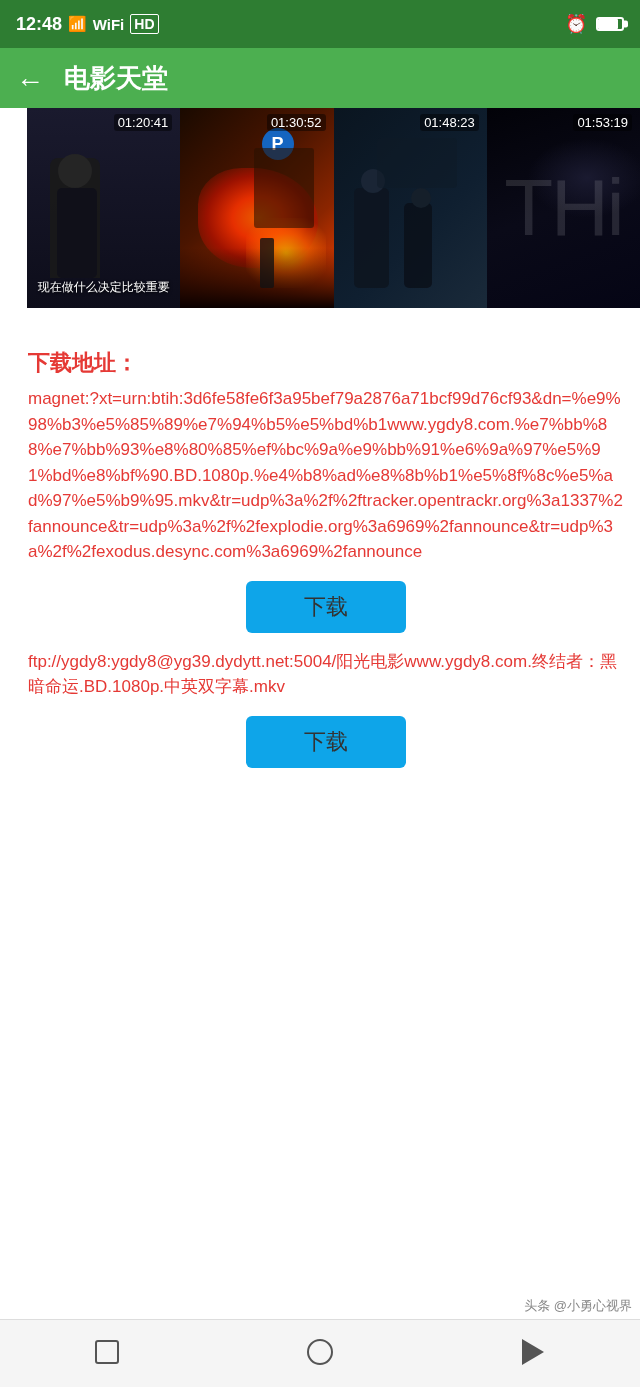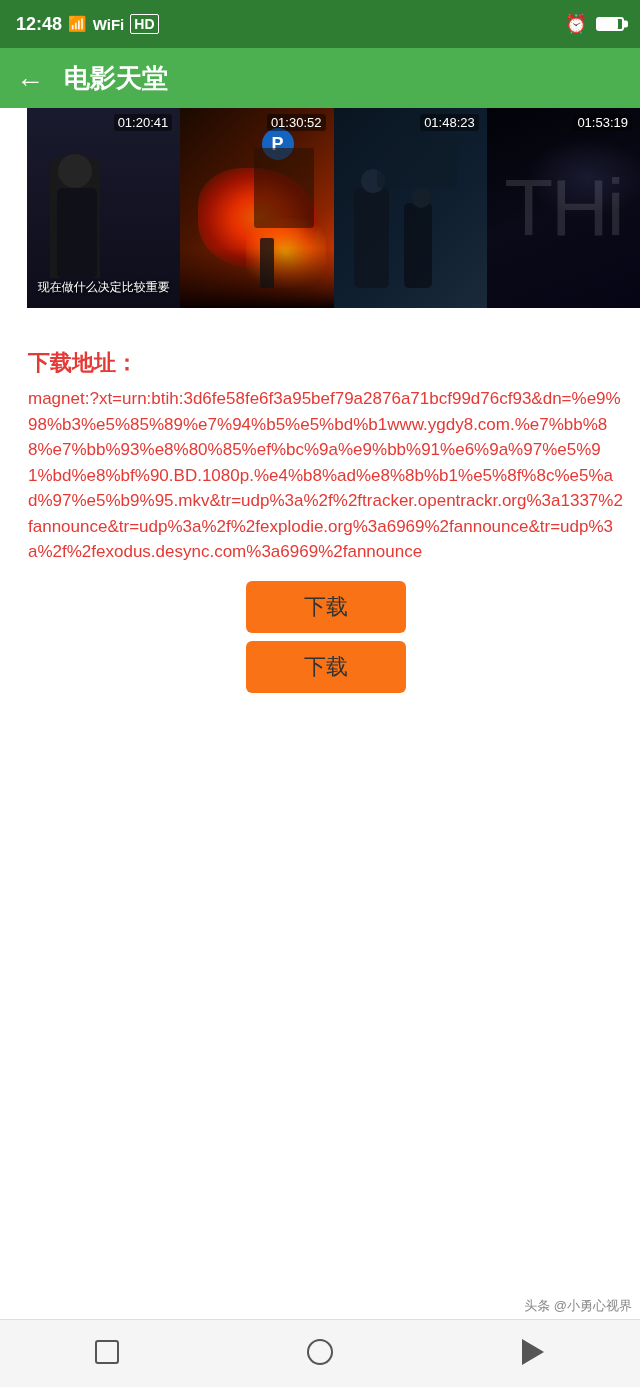--- a/index.html
+++ b/index.html
@@ -141,21 +141,21 @@
       word-break: break-all;
       line-height: 1.5;
       margin-bottom: 16px;
       margin-top: 16px;
     }
     .download-btn {
       display: block;
       margin: 0 auto 8px auto;
       width: 160px;
       height: 52px;
-      background: #f97316;
+      background: #0ea5e9;
       border: none;
       border-radius: 6px;
       font-size: 22px;
       color: #333;
       cursor: pointer;
       text-align: center;
       line-height: 52px;
     }
 
     
@@ -348,20 +348,21 @@
 </div>
 
 <div class="content">
 
   <div class="download-label">下载地址：</div>
 
   <div class="magnet-link">magnet:?xt=urn:btih:3d6fe58fe6f3a95bef79a2876a71bcf99d76cf93&amp;dn=%e9%98%b3%e5%85%89%e7%94%b5%e5%bd%b1www.ygdy8.com.%e7%bb%88%e7%bb%93%e8%80%85%ef%bc%9a%e9%bb%91%e6%9a%97%e5%91%bd%e8%bf%90.BD.1080p.%e4%b8%ad%e8%8b%b1%e5%8f%8c%e5%ad%97%e5%b9%95.mkv&amp;tr=udp%3a%2f%2ftracker.opentrackr.org%3a1337%2fannounce&amp;tr=udp%3a%2f%2fexplodie.org%3a6969%2fannounce&amp;tr=udp%3a%2f%2fexodus.desync.com%3a6969%2fannounce</div>
 
   <button class="download-btn">下载</button>
 
+  <div class="ftp-link">ftp://ygdy8:ygdy8@yg39.dydytt.net:5004/阳光电影www.ygdy8.com.终结者：黑暗命运.BD.1080p.中英双字幕.mkv</div>
 
   <button class="download-btn">下载</button>
 
   <div class="spacer-bottom"></div>
 </div>
 
 <div class="bottom-nav">
   <div class="nav-btn">
     <div class="nav-square"></div>
   </div>

